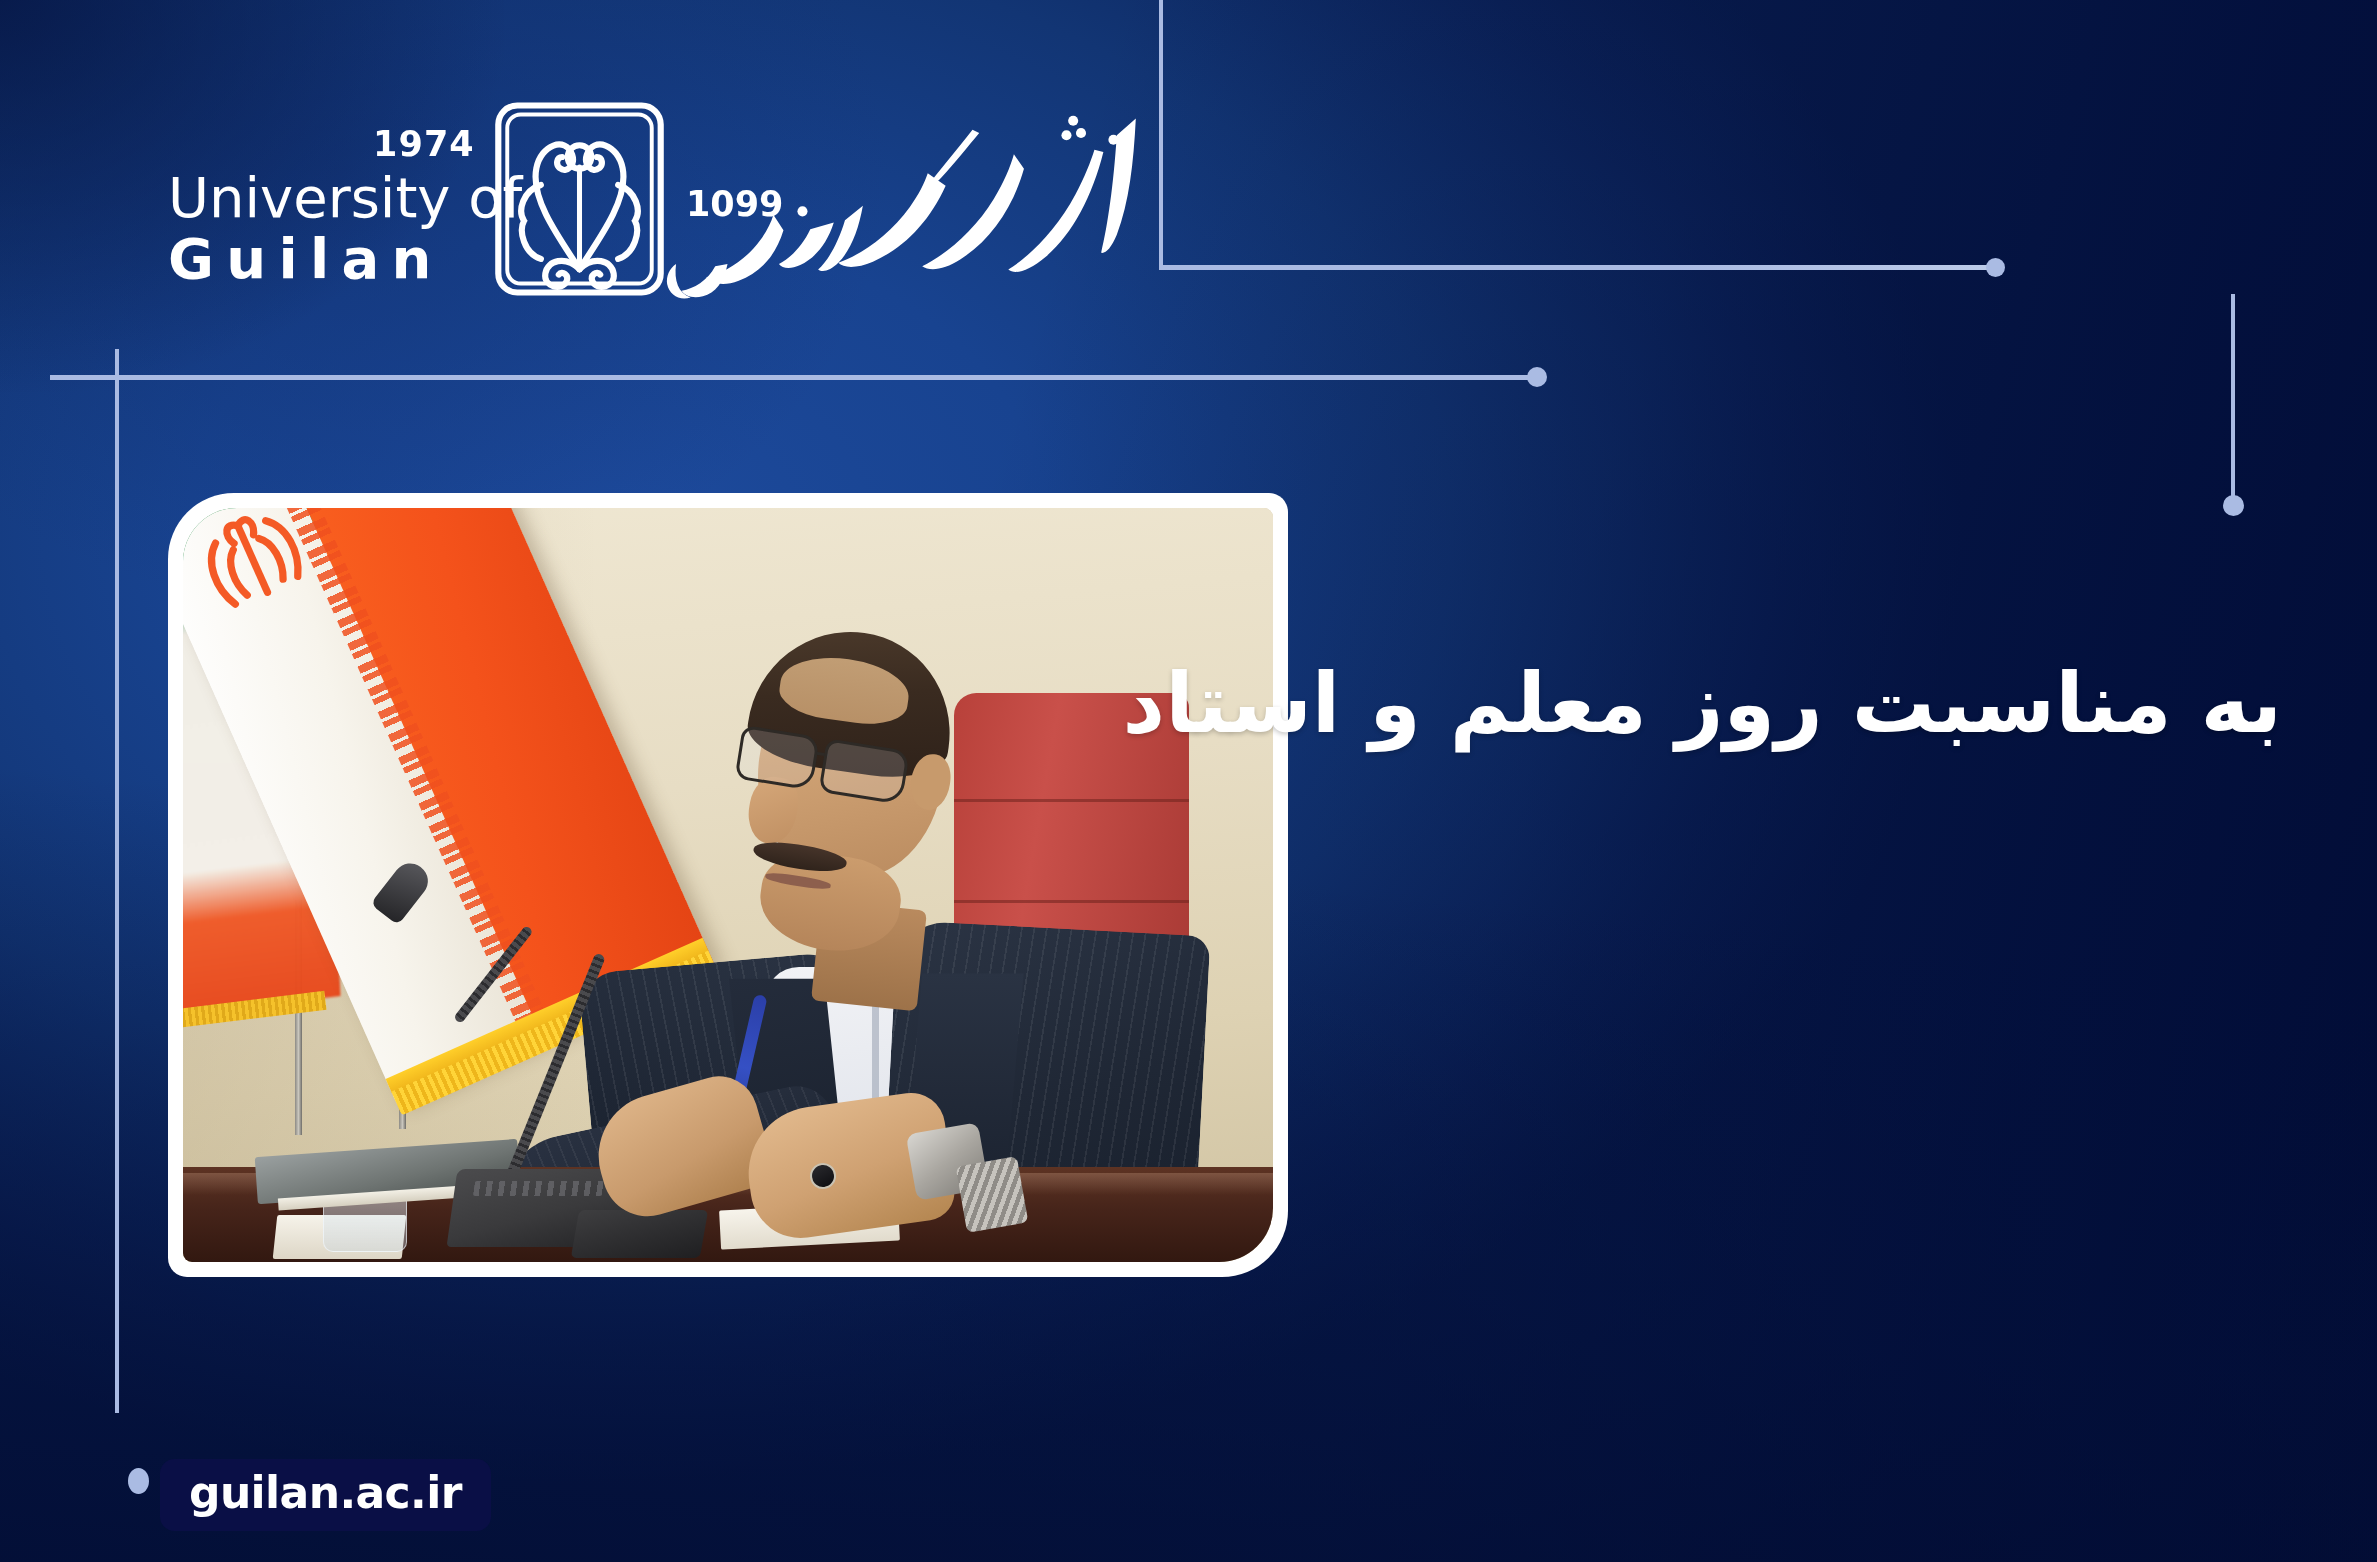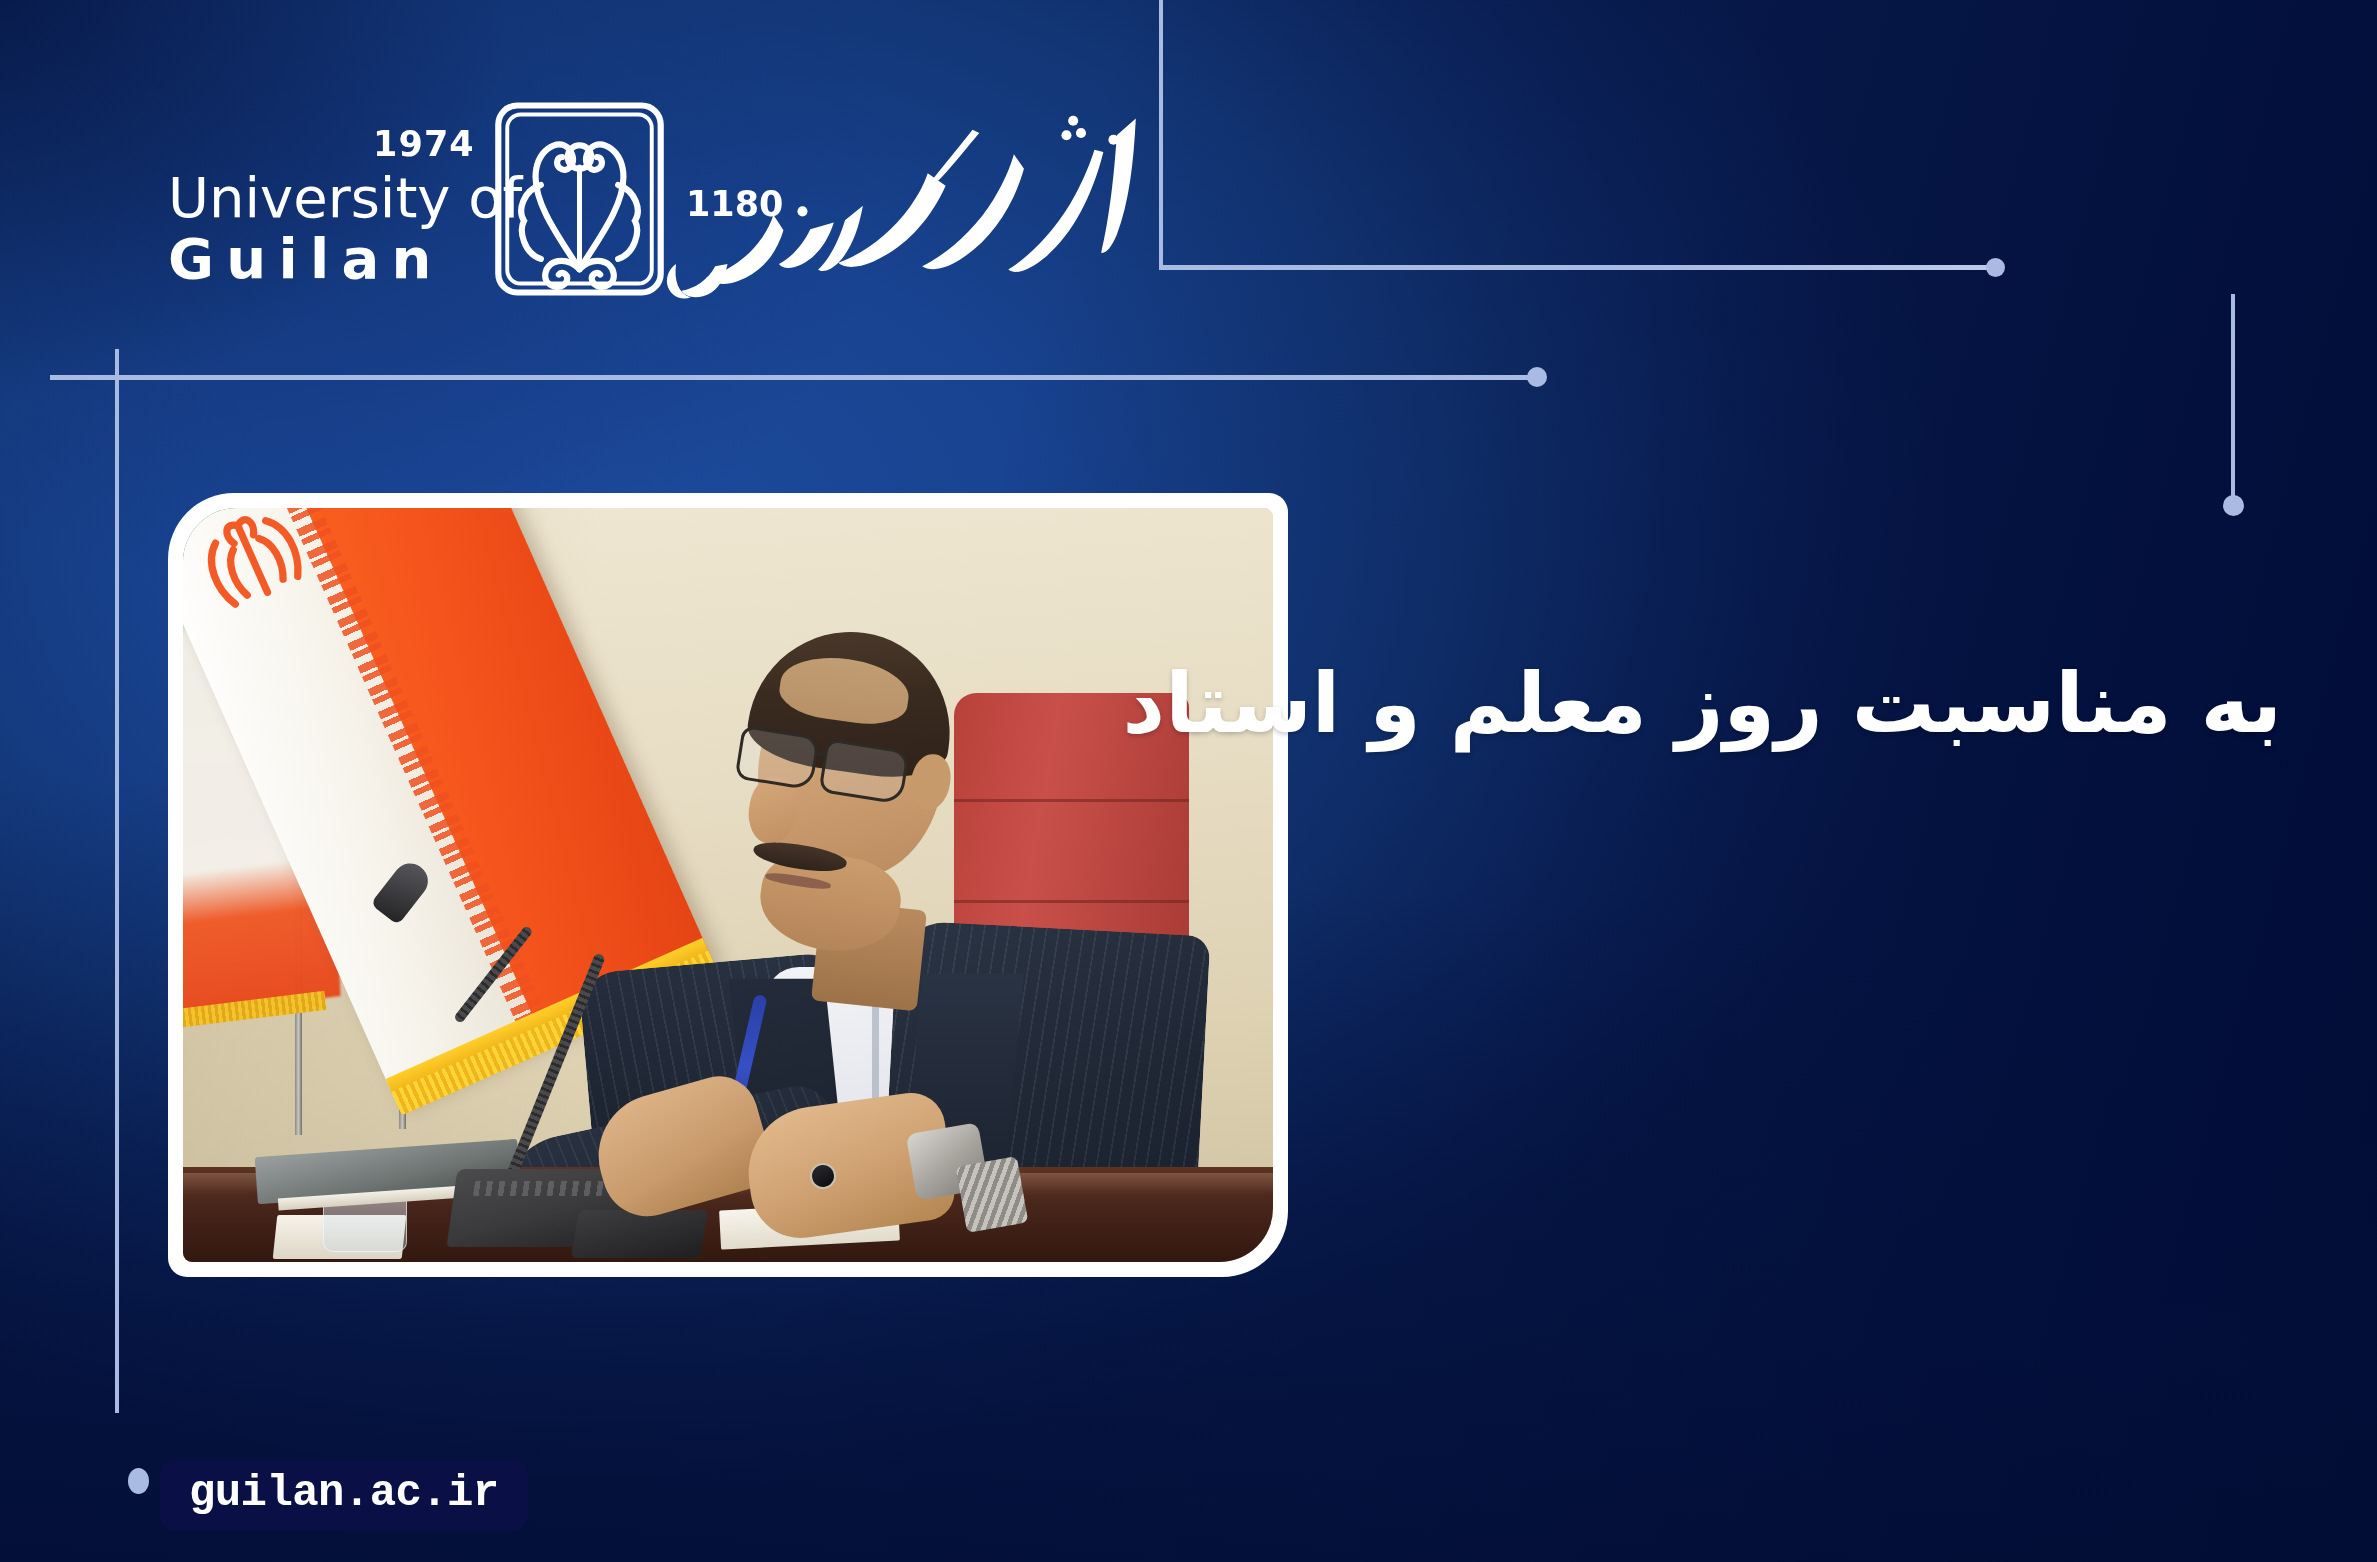--- a/index.html
+++ b/index.html
@@ -545,21 +545,20 @@
     left:160px; top:1459px;
     background:#0a0f46;
     color:#ffffff;
     padding:12.3px 29px 15.7px 29px;
     border-radius:14.6px;
     font-size:44px;
     font-weight:700;
     letter-spacing:-0.6px;
     direction:ltr;
     line-height:1;
-    font-family:Liberation Mono, monospace;
   }
 </style>
 </head>
 <body>
 
 <div class="stage">
 
   <div class="bg-base"></div>
   <div class="bg-top-left-glow"></div>
   <div class="bg-dark-right"></div>
@@ -597,21 +596,21 @@
       <path d="M165 300 C 140 276, 108 284, 104 308 C 100 332, 134 340, 142 322 C 147 311, 134 302, 128 310" fill="none" stroke="#ffffff" stroke-width="11" stroke-linecap="round"></path>
       <path d="M165 300 C 190 276, 222 284, 226 308 C 230 332, 196 340, 188 322 C 183 311, 196 302, 202 310" fill="none" stroke="#ffffff" stroke-width="11" stroke-linecap="round"></path>
 
       <path d="M96 150 C 64 160, 54 196, 66 214 C 56 232, 66 272, 96 282" fill="none" stroke="#ffffff" stroke-width="11" stroke-linecap="round"></path>
       <path d="M234 150 C 266 160, 276 196, 264 214 C 274 232, 264 272, 234 282" fill="none" stroke="#ffffff" stroke-width="11" stroke-linecap="round"></path>
 
       <line x1="165" y1="118" x2="165" y2="302" stroke="#ffffff" stroke-width="9" stroke-linecap="round"></line>
       <circle cx="165" cy="100" r="21" fill="none" stroke="#ffffff" stroke-width="11"></circle>
     </svg>
 
-    <div class="logo-year-fa">1180</div>
+    <div class="logo-year-fa">1099</div>
 
     <svg class="logo-fa" viewBox="0 0 860 400">
       <g fill="#ffffff">
 
         <path d="M840 40 C 836 120, 828 190, 806 248 C 796 272, 786 282, 778 280 C 790 230, 800 160, 806 70 Z"></path>
         <circle cx="800" cy="78" r="9"></circle>
         <path d="M782 100 C 762 180, 726 248, 678 288 C 650 312, 624 320, 612 310 C 648 288, 698 240, 732 176 C 748 146, 760 116, 766 96 Z"></path>
         <circle cx="742" cy="66" r="9"></circle>
         <circle cx="716" cy="70" r="9"></circle>
         <circle cx="728" cy="44" r="9"></circle>

